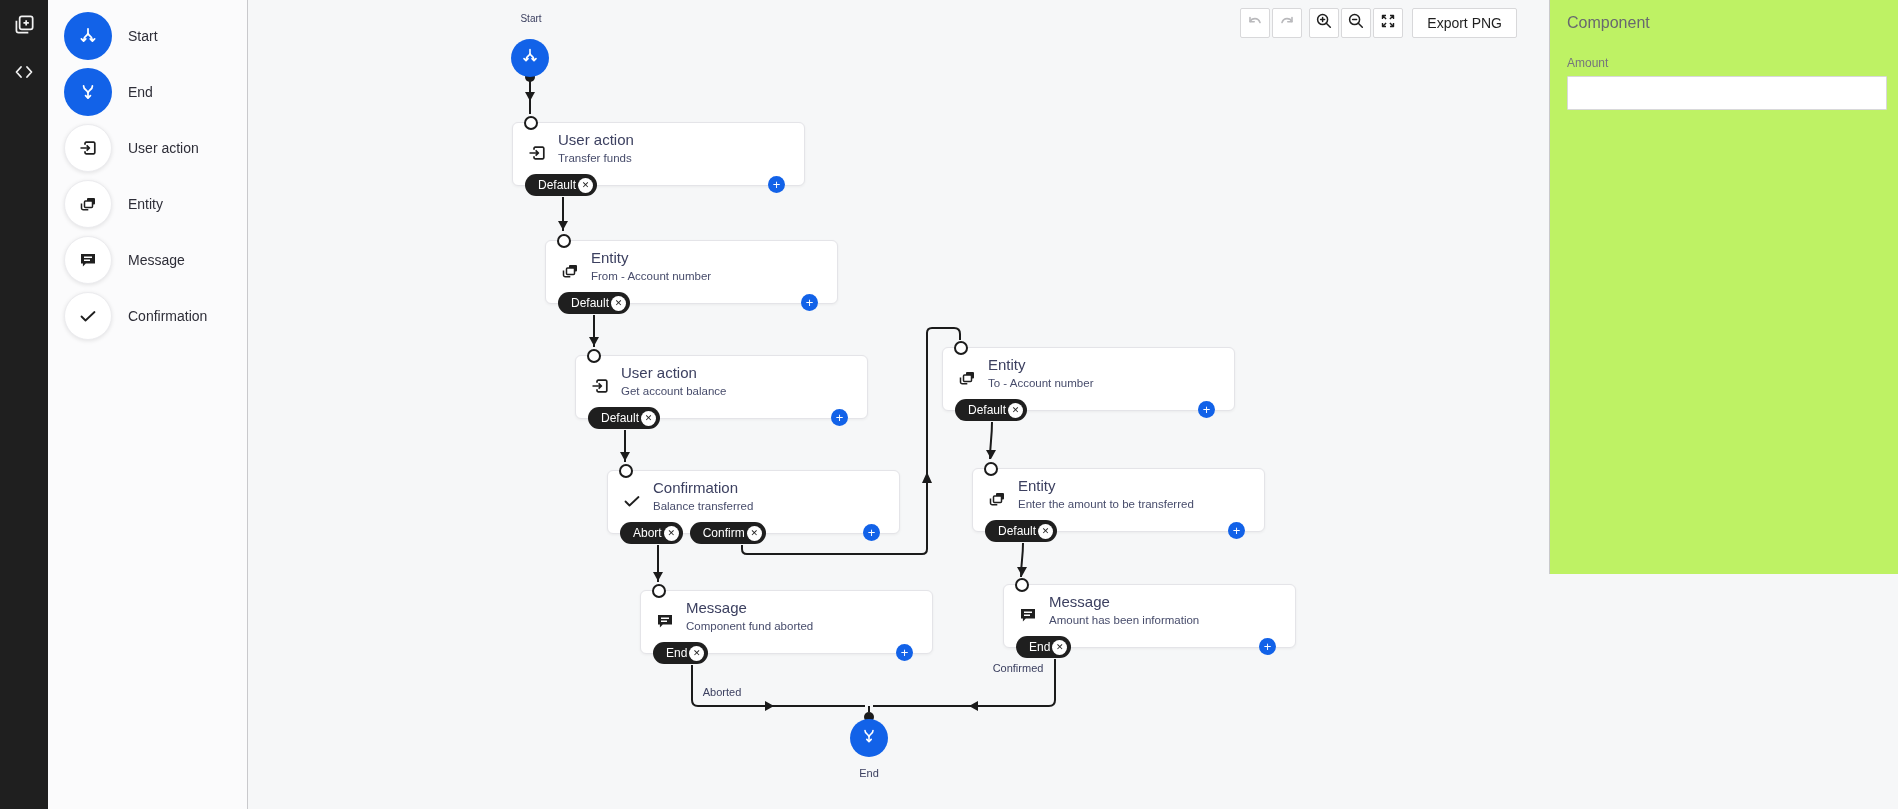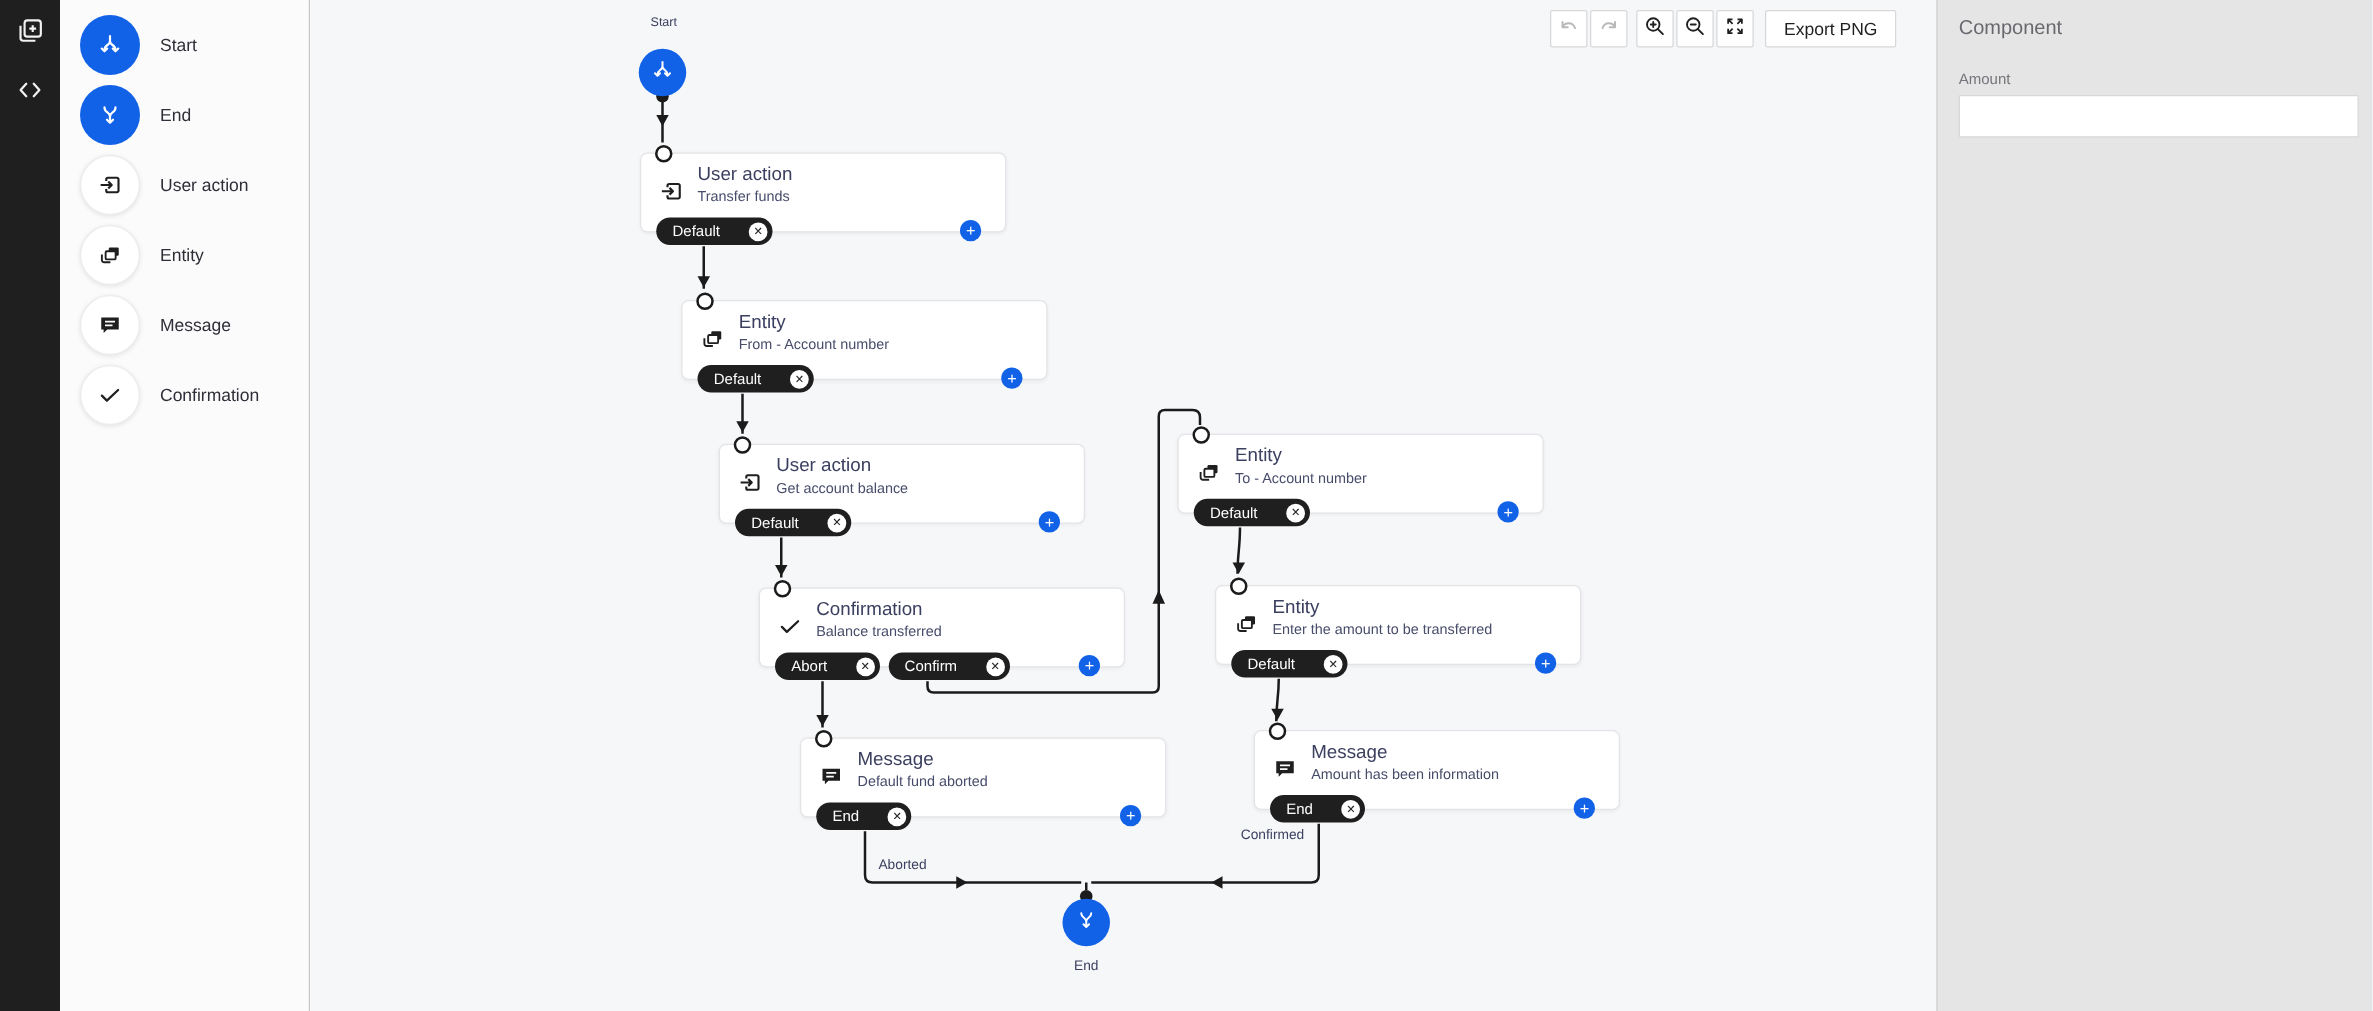--- a/index.html
+++ b/index.html
@@ -54,21 +54,21 @@
   .node-icon { position: absolute; left: 13px; top: 19px; width: 22px; height: 22px; }
   .node-title { position: absolute; left: 45px; top: 8px; font-size: 15px; color: #3c4060; white-space: nowrap; }
   .node-sub { position: absolute; left: 45px; top: 29px; font-size: 11.5px; color: #474c6b; white-space: nowrap; }
   .port {
     position: absolute; top: -7px; left: 11px; width: 14px; height: 14px;
     border: 2px solid #1b1b1b; border-radius: 50%; background: #fff;
   }
   .badges { position: absolute; left: 12px; bottom: -11px; display: flex; gap: 7px; }
   .badge {
     height: 22px; background: #1f1f1f; border-radius: 11px; color: #fff;
-    font-size: 12px; display: flex; align-items: center; gap: 23px; padding: 0 4px 0 13px; cursor: pointer;
+    font-size: 12px; display: flex; align-items: center; gap: 2px; padding: 0 4px 0 13px; cursor: pointer;
   }
   .badge-x {
     width: 15px; height: 15px; border-radius: 50%; background: #fff; color: #1f1f1f;
     font-size: 9px; font-weight: bold; display: flex; align-items: center; justify-content: center;
   }
   .plus-btn {
     position: absolute; right: 19px; bottom: -8px; width: 17px; height: 17px; border-radius: 50%;
     background: #1262e8; color: #fff; font-size: 13px; line-height: 1;
     display: flex; align-items: center; justify-content: center; cursor: pointer;
   }
@@ -82,21 +82,21 @@
     width: 30px; height: 30px; background: #fff; border: 1px solid #d8d8da; border-radius: 2px;
     display: flex; align-items: center; justify-content: center; cursor: pointer;
   }
   .tb-export {
     height: 30px; padding: 0 14px; background: #fff; border: 1px solid #d8d8da; border-radius: 2px;
     font-size: 14px; color: #1f1f1f; display: flex; align-items: center; cursor: pointer;
   }
 
   
   .inspector {
-    width: 349px; height: 809px; background: #e5e5e5; border-left: 1px solid #c9c9cc;
+    width: 349px; height: 574px; background: #bef264; border-left: 1px solid #c9c9cc;
     flex: none; padding: 14px 11px 0 17px;
   }
   .inspector-title { font-size: 16px; color: #68686f; }
   .inspector-field-label { margin-top: 24px; font-size: 12px; color: #75757c; }
   .inspector-input {
     margin-top: 6px; width: 100%; height: 34px; background: #fff;
     border: 1px solid #d8d8da; border-radius: 1px; font-size: 13px; padding: 0 8px;
     font-family: "Liberation Sans", sans-serif; color: #2e2e38; outline: none;
   }
 </style>
@@ -353,21 +353,21 @@
 
   <div class="node" style="left:392px; top:590px;">
     <div class="port"></div>
     <span class="node-icon">
       <svg width="22" height="22" viewBox="0 0 22 22" fill="none">
         <path d="M4 5 h14 v9.5 h-9.2 l-2.9 2.9 v-2.9 H4 z" fill="#1f1f1f"></path>
         <path d="M7 8.3 h8 M7 11.2 h6" stroke="#fff" stroke-width="1.4"></path>
       </svg>
     </span>
     <div class="node-title">Message</div>
-    <div class="node-sub">Default fund aborted</div>
+    <div class="node-sub">Component fund aborted</div>
     <div class="badges">
       <div class="badge">
         <span>End</span>
         <span class="badge-x">✕</span>
       </div>
     </div>
     <div class="plus-btn">+</div>
   </div>
 
   <div class="node" style="left:755px; top:584px;">

